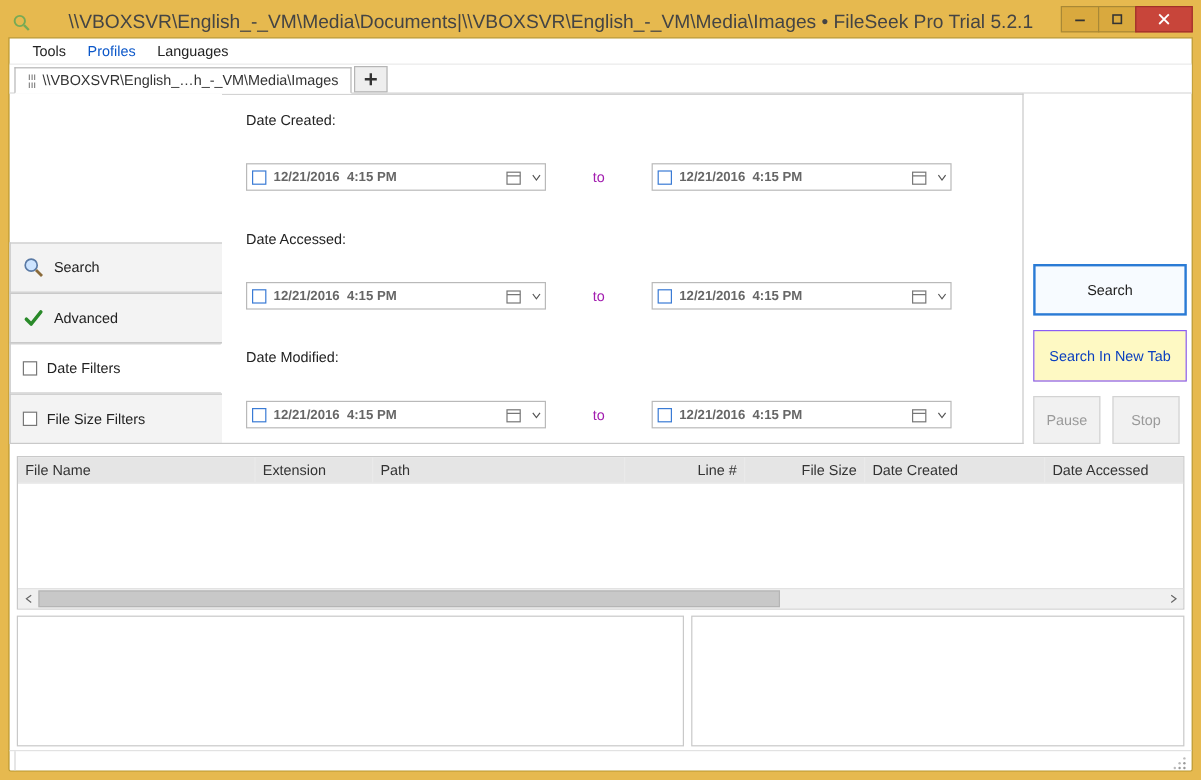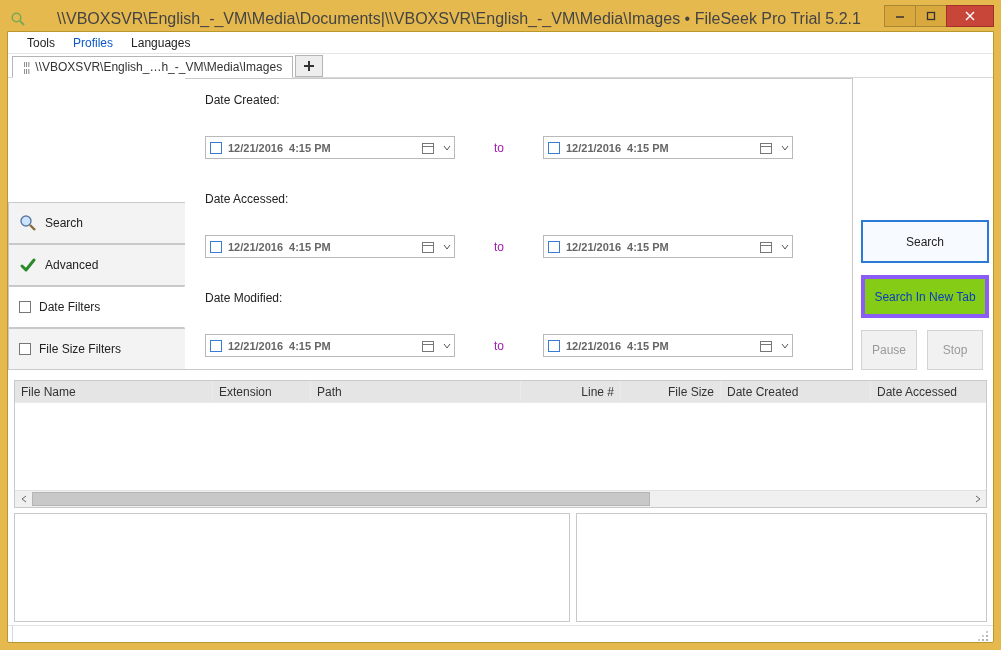--- a/index.html
+++ b/index.html
@@ -36,21 +36,21 @@
 .dtp .dt { color: #666; font-size: 11px; }
 .dtp .spacer { flex: 1; }
 .dtp .calico { width: 16px; height: 16px; display: flex; align-items: center; justify-content: center; color: #555; }
 .dtp .caret { width: 10px; display: flex; align-items: center; justify-content: center; color: #555; }
 .to-cell { display: flex; align-items: center; justify-content: center; color: #a21caf; }
 .logic-col { margin-left: auto; padding-right: 4px; }
 .logic-lbl { color: #222; margin-top: 4px; }
 .combo { margin-top: 6px; width: 128px; height: 23px; border: 1px solid #b9b9b9; background: #f3f3f3; display: flex; align-items: center; padding: 0 8px; color: #333; position: relative; }
 .combo .caret { position: absolute; right: 0; top: 0; bottom: 0; width: 20px; border-left: 1px solid #c9c9c9; display: flex; align-items: center; justify-content: center; }
 .action-col { width: 140px; padding: 8px 10px 0 8px; }
-.big-btn { width: 128px; height: 43px; border: 4px solid #8b5cf6; background: #84cc16; color: #222; display: flex; align-items: center; justify-content: center; margin-bottom: 12px; cursor: default; font-size: 12px; }
+.big-btn { width: 128px; height: 43px; border: 1px solid #8b5cf6; background: #fef9c3; color: #222; display: flex; align-items: center; justify-content: center; margin-bottom: 12px; cursor: default; font-size: 12px; }
 .big-btn.search { border: 2px solid #2a7bd5; background: #f7fbff; }
 .big-btn.newtab { color: #0b3fbf; }
 .small-row { display: flex; gap: 10px; }
 .small-btn { width: 59px; height: 40px; border: 1px solid #d3d3d3; background: #f1f1f1; color: #9a9a9a; display: flex; align-items: center; justify-content: center; font-size: 12px; }
 .results { margin: 10px 6px 0 6px; border: 1px solid #c9c9c9; height: 176px; display: flex; flex-direction: column; background: #fff; }
 .cols-head { height: 22px; display: flex; align-items: center; background: #e5e5e5; border-bottom: 1px solid #eaeaea; }
 .colh { padding: 0 6px; color: #333; border-right: 1px solid #eaeaea; height: 100%; display: flex; align-items: center; font-size: 12px; white-space: nowrap; overflow:hidden;}
 .colh.right { justify-content: flex-end; }
 .results-body { flex: 1; }
 .hscroll { height: 17px; background: #f0f0f0; border-top: 1px solid #e2e2e2; position: relative; display: flex; align-items: center; }

